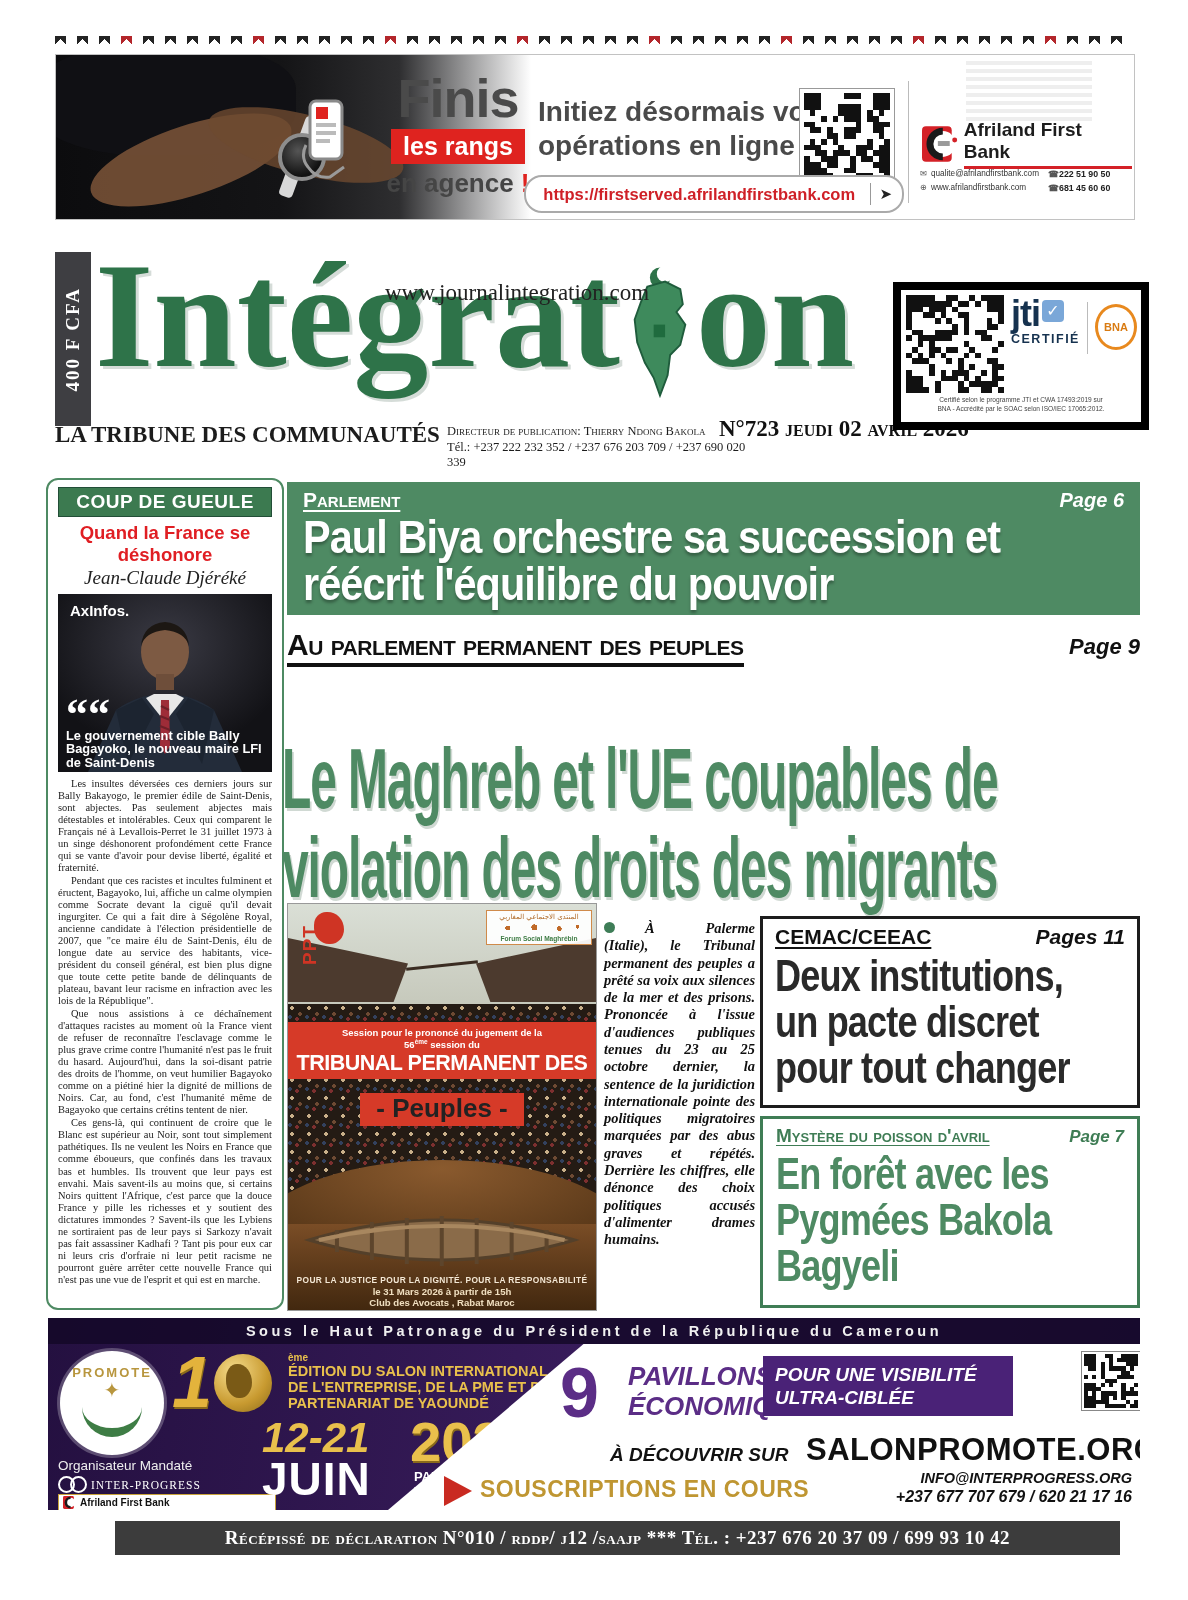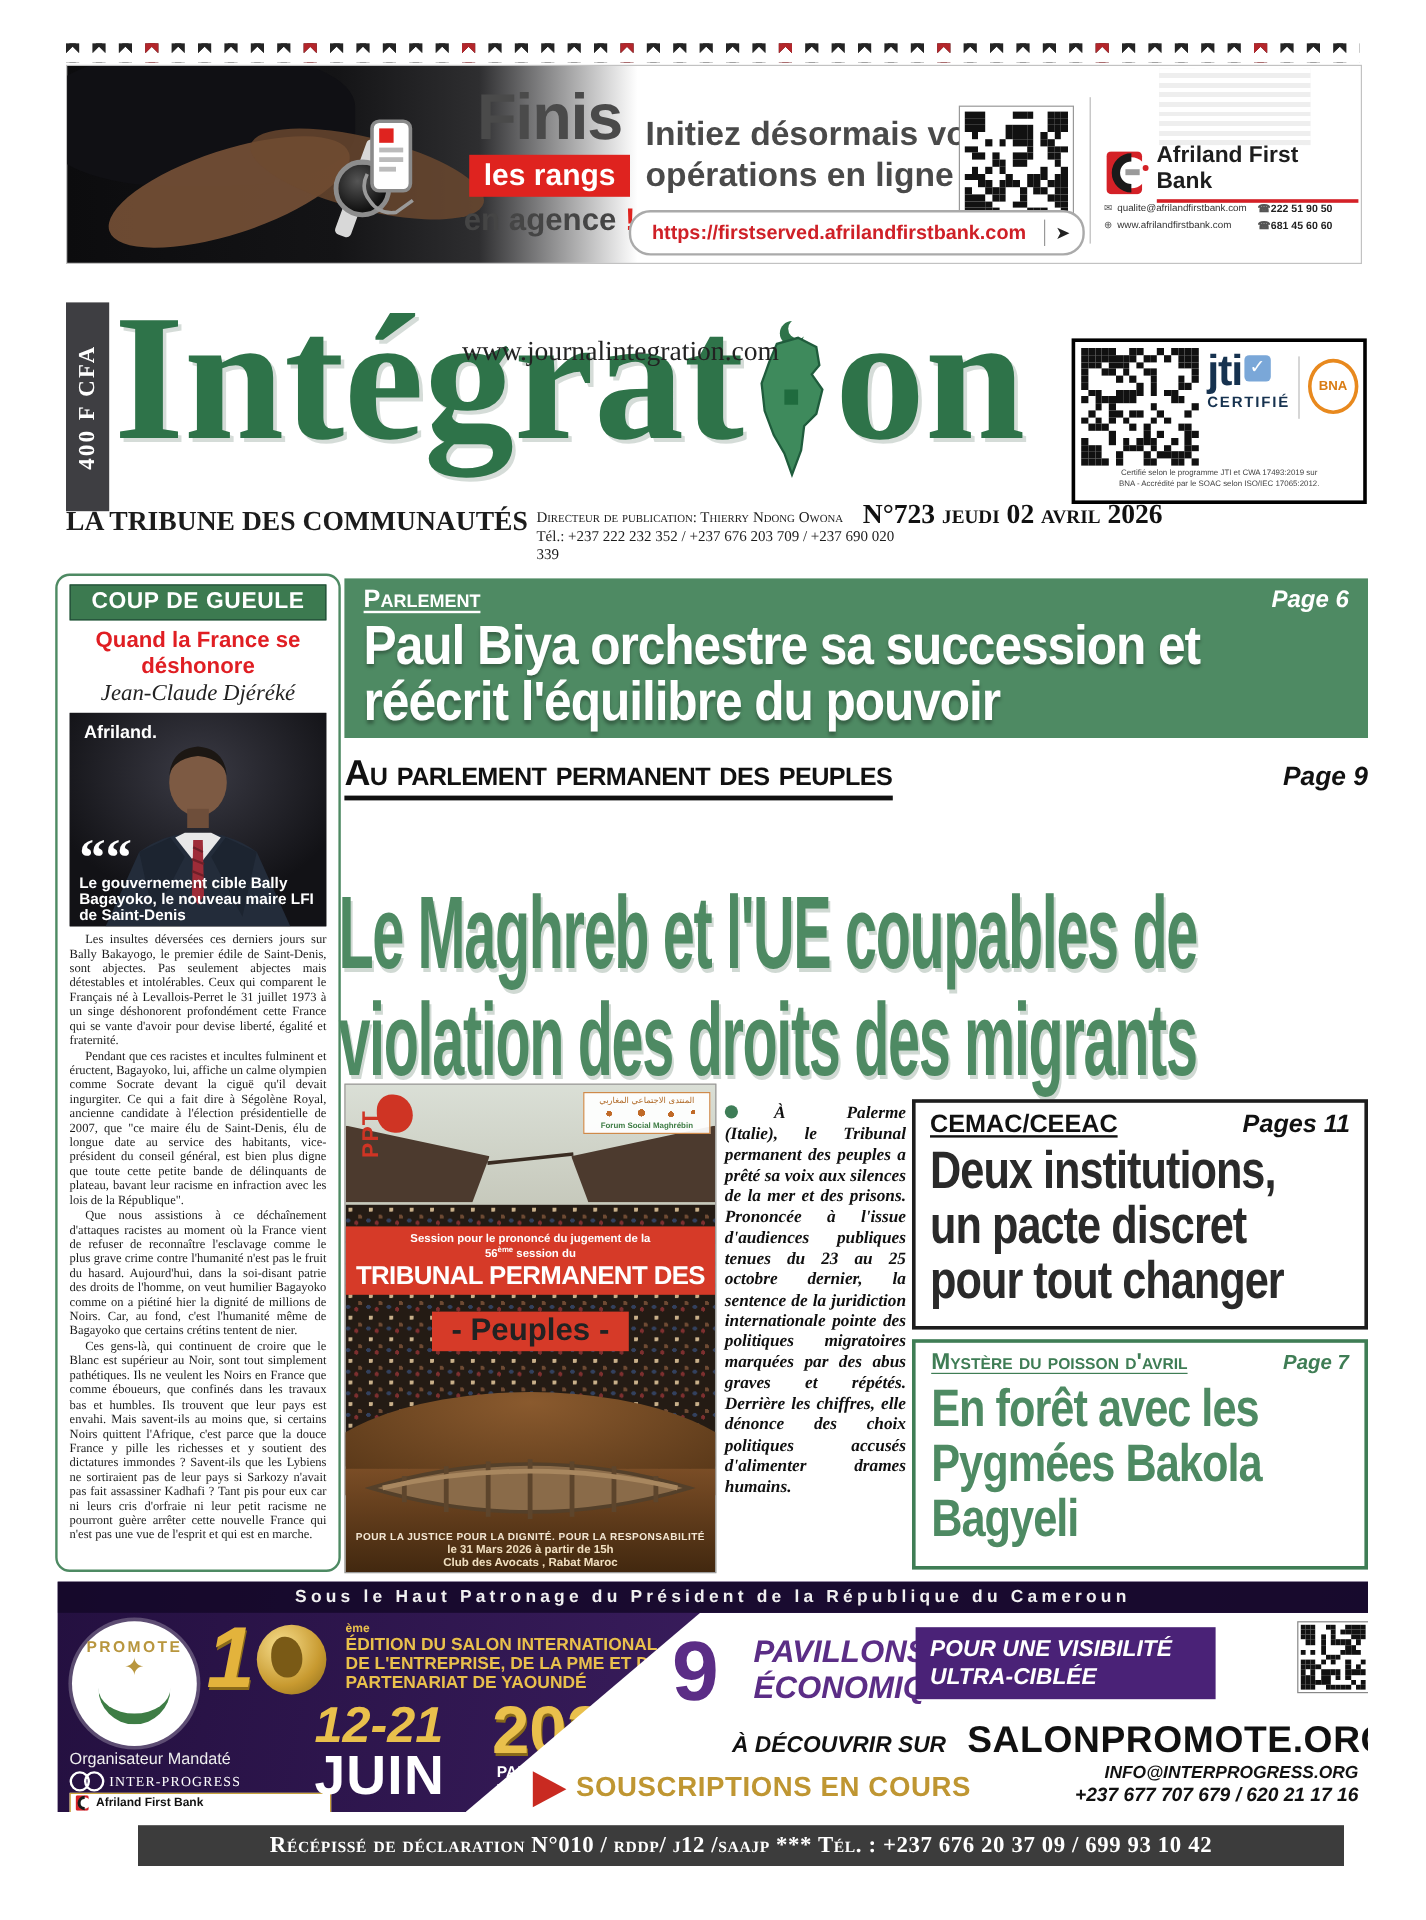--- a/index.html
+++ b/index.html
@@ -62,21 +62,21 @@
   .price{position:absolute;left:0;top:4px;width:36px;height:174px;background:#3e3e42;display:flex;align-items:center;justify-content:center;}
   .price span{writing-mode:vertical-rl;transform:rotate(180deg);color:#fff;font-weight:bold;font-size:19px;letter-spacing:2px;font-family:"Liberation Serif",serif;}
   .logo-line{position:absolute;left:40px;top:-26px;display:flex;align-items:flex-start;
     font-family:"Liberation Serif",serif;font-weight:bold;font-size:150px;line-height:1.25;color:#2e7349;
     text-shadow:3px 3px 0 rgba(20,60,40,.18);}
   .logo-map{margin:44px -2px 0 2px;}
   .msite{position:absolute;left:330px;top:32px;font-family:"Liberation Serif",serif;font-size:23px;color:#222;z-index:3;}
   .tagline{position:absolute;left:0;top:174px;font-family:"Liberation Serif",serif;font-weight:bold;font-size:23px;color:#1c1c1c;}
   .dir{position:absolute;left:392px;top:176px;width:310px;font-family:"Liberation Serif",serif;font-size:12.5px;color:#1c1c1c;line-height:1.25;}
   .issue{position:absolute;left:664px;top:168px;font-family:"Liberation Serif",serif;font-weight:bold;font-size:23px;color:#111;}
-  .jti{position:absolute;left:838px;top:34px;width:240px;height:132px;border:3px solid #000000;background:#fff;}
+  .jti{position:absolute;left:838px;top:34px;width:240px;height:132px;border:8px solid #000000;background:#fff;}
   .jti-qr{position:absolute;left:5px;top:5px;width:98px;height:98px;}
   .jti-right{position:absolute;left:110px;top:8px;width:126px;display:flex;}
   .jti-word{font-size:36px;font-weight:bold;color:#16324f;line-height:.9;letter-spacing:-1px;}
   .jti-check{display:inline-block;width:22px;height:22px;background:#7aa7d8;border-radius:4px;color:#fff;
     font-size:16px;text-align:center;line-height:22px;vertical-align:10px;margin-left:2px;}
   .jti-cert{font-size:12.5px;font-weight:bold;color:#16324f;letter-spacing:1.5px;margin-top:2px;}
   .jti-div{width:1px;height:52px;background:#bbb;margin:4px 7px 0 7px;}
   .bna{width:40px;height:40px;border:3px solid #e8891e;border-radius:50%;margin-top:6px;
     display:flex;align-items:center;justify-content:center;font-size:11px;font-weight:bold;color:#d97b12;}
   .jti-notes{position:absolute;left:6px;top:106px;width:228px;font-size:6.6px;color:#444;line-height:1.35;text-align:center;}
@@ -533,21 +533,21 @@
         <circle cx="30" cy="9" r="8" fill="#2e7349"></circle>
         <circle cx="34" cy="6" r="6.5" fill="#fff"></circle>
         <path d="M20,16 L34,12 L46,18 L48,30 L43,36 L50,46 L46,62 L38,70 L36,86 L30,102 L25,88 L18,76 L12,60 L10,42 L15,28 Z" fill="#3e8a5c" stroke="#1f5c3c" stroke-width="1.5"></path>
         <rect x="25" y="46" width="9" height="10" fill="#1f6b3e"></rect>
       </svg>
       <span>on</span>
     </div>
     <div class="msite">www.journalintegration.com</div>
     <div class="tagline">LA TRIBUNE DES COMMUNAUTÉS</div>
     <div class="dir">
-      <div class="sc">Directeur de publication: Thierry Ndong Owona</div>
+      <div class="sc">Directeur de publication: Thierry Ndong Bakola</div>
       <div>Tél.: +237 222 232 352 / +237 676 203 709 / +237 690 020 339</div>
     </div>
     <div class="issue sc">N°723 jeudi 02 avril 2026</div>
     <div class="jti">
       <div class="qr jti-qr" style="grid-template-columns: repeat(17, 1fr); grid-template-rows: repeat(17, 1fr);">
           <i class="b"></i>
           <i class="b"></i>
           <i class="b"></i>
           <i class="b"></i>
           <i class="b"></i>
@@ -866,21 +866,21 @@
         <ellipse cx="107" cy="58" rx="24" ry="28" fill="#7d5a43"></ellipse>
         <path d="M83 52 Q85 30 107 28 Q129 30 131 52 Q127 38 107 36 Q87 38 83 52Z" fill="#1c1713"></path>
         <rect x="98" y="80" width="18" height="16" fill="#6e4e3a"></rect>
         <path d="M30 178 L58 116 Q80 100 107 100 Q134 100 156 116 L184 178 Z" fill="#232c3a"></path>
         <path d="M88 104 L107 128 L126 104 L118 100 L96 100 Z" fill="#e8e8e8"></path>
         <path d="M103 106 L111 106 L112 152 L107 160 L102 152 Z" fill="#9e2c38"></path>
         <path d="M103 112 L111 116 M102 122 L112 126 M102 132 L112 136 M102 142 L112 146" stroke="#6e1f28" stroke-width="2"></path>
         <path d="M58 116 L84 104 L96 120 L70 170 Z" fill="#1c2430"></path>
         <path d="M156 116 L130 104 L118 120 L144 170 Z" fill="#1c2430"></path>
       </svg>
-      <div class="ax">Afriland.</div>
+      <div class="ax">AxInfos.</div>
       <div class="c-quote ser">““</div>
       <div class="c-cap">Le gouvernement cible Bally Bagayoko, le nouveau maire LFI de Saint-Denis</div>
     </div>
     <div class="c-body">
       <p>Les insultes déversées ces derniers jours sur Bally Bakayogo, le premier édile de Saint-Denis, sont abjectes. Pas seulement abjectes mais détestables et intolérables. Ceux qui comparent le Français né à Levallois-Perret le 31 juillet 1973 à un singe déshonorent profondément cette France qui se vante d'avoir pour devise liberté, égalité et fraternité.</p>
       <p>Pendant que ces racistes et incultes fulminent et éructent, Bagayoko, lui, affiche un calme olympien comme Socrate devant la ciguë qu'il devait ingurgiter. Ce qui a fait dire à Ségolène Royal, ancienne candidate à l'élection présidentielle de 2007, que "ce maire élu de Saint-Denis, élu de longue date au service des habitants, vice-président du conseil général, est bien plus digne que toute cette petite bande de délinquants de plateau, bavant leur racisme en infraction avec les lois de la République".</p>
       <p>Que nous assistions à ce déchaînement d'attaques racistes au moment où la France vient de refuser de reconnaître l'esclavage comme le plus grave crime contre l'humanité n'est pas le fruit du hasard. Aujourd'hui, dans la soi-disant patrie des droits de l'homme, on veut humilier Bagayoko comme on a piétiné hier la dignité de millions de Noirs. Car, au fond, c'est l'humanité même de Bagayoko que certains crétins tentent de nier.</p>
       <p>Ces gens-là, qui continuent de croire que le Blanc est supérieur au Noir, sont tout simplement  pathétiques. Ils ne veulent les Noirs en France que comme éboueurs, que confinés dans les travaux bas et humbles. Ils trouvent que leur pays est envahi. Mais savent-ils au moins que, si certains Noirs quittent l'Afrique, c'est parce que la douce France y pille les richesses et y soutient des dictatures immondes ? Savent-ils que les Lybiens ne sortiraient pas de leur pays si Sarkozy n'avait pas fait assassiner Kadhafi ? Tant pis pour eux car ni leurs cris d'orfraie ni leur petit racisme ne pourront guère arrêter cette nouvelle France qui n'est pas une vue de l'esprit et qui est en marche.</p>
     </div>
   </aside>

